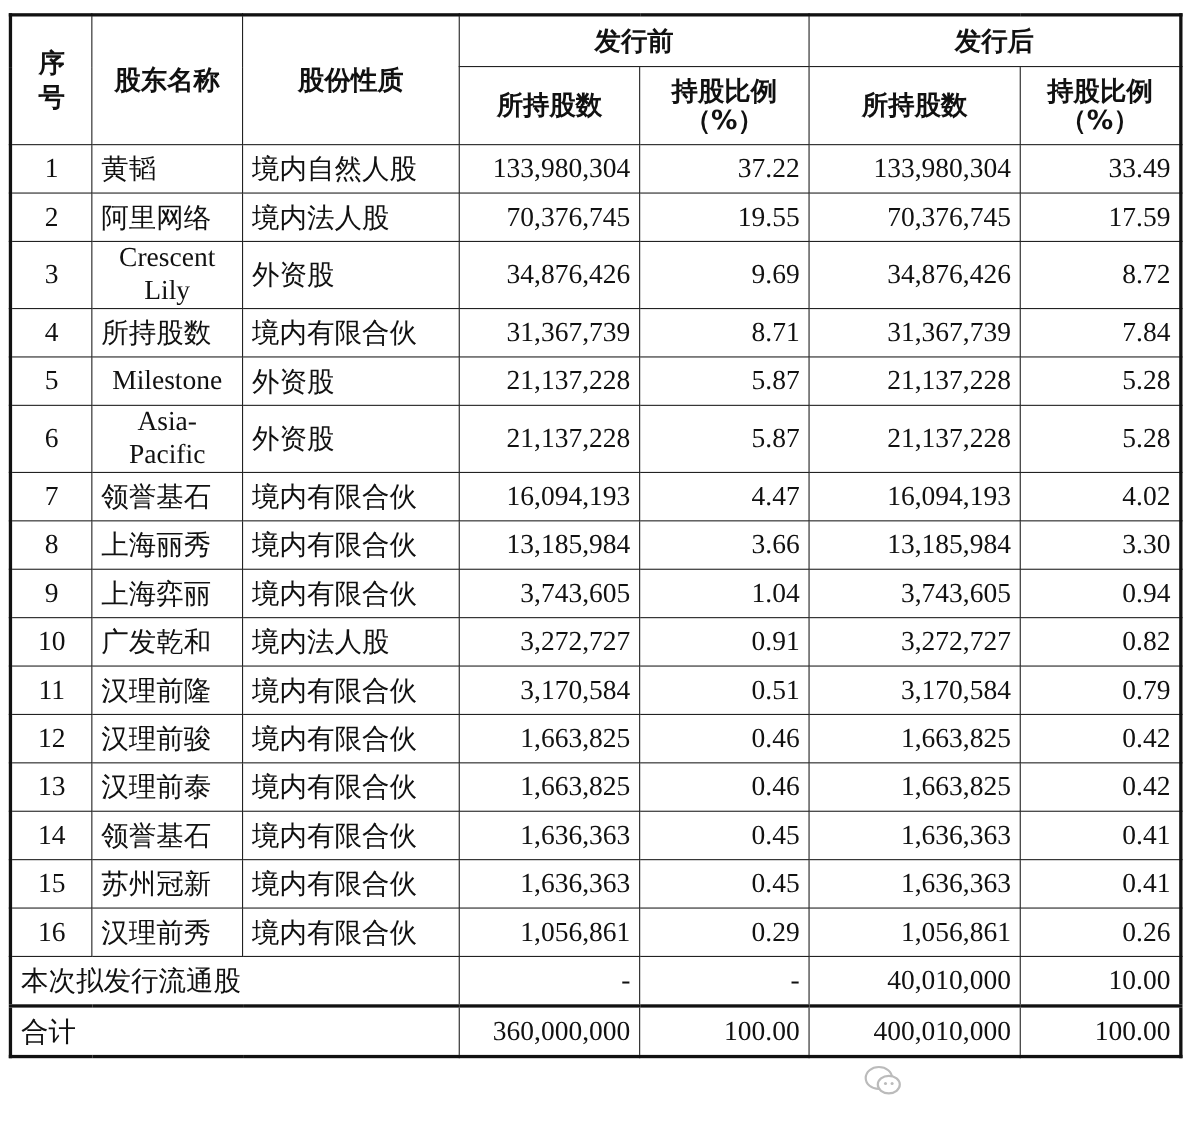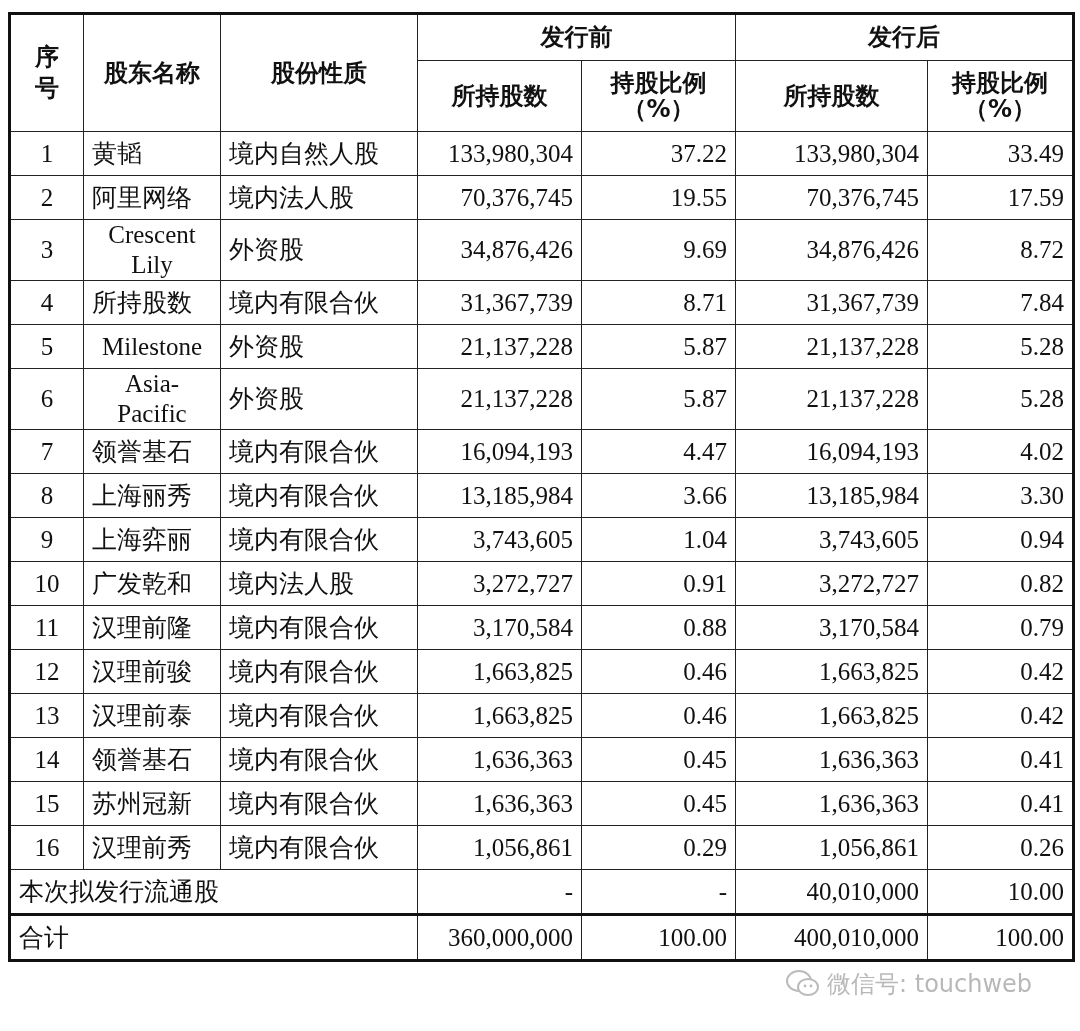--- a/index.html
+++ b/index.html
@@ -144,21 +144,21 @@
         <td class="r">3,272,727</td>
         <td class="r">0.91</td>
         <td class="r">3,272,727</td>
         <td class="r">0.82</td>
       </tr>
       <tr class="d">
         <td class="c">11</td>
         <td class="zh">汉理前隆</td>
         <td class="zh">境内有限合伙</td>
         <td class="r">3,170,584</td>
-        <td class="r">0.88</td>
+        <td class="r">0.51</td>
         <td class="r">3,170,584</td>
         <td class="r">0.79</td>
       </tr>
       <tr class="d">
         <td class="c">12</td>
         <td class="zh">汉理前骏</td>
         <td class="zh">境内有限合伙</td>
         <td class="r">1,663,825</td>
         <td class="r">0.46</td>
         <td class="r">1,663,825</td>
@@ -219,14 +219,13 @@
 </tbody>
   </table>
 
 <div class="watermark">
   <svg class="wm-icon" viewBox="0 0 36 30">
     <ellipse cx="14" cy="12" rx="12" ry="10" fill="none" stroke="#bbb" stroke-width="2"></ellipse>
     <ellipse cx="23" cy="18" rx="10" ry="8" fill="#fff" stroke="#bbb" stroke-width="2"></ellipse>
     <circle cx="20" cy="17" r="1.4" fill="#bbb"></circle>
       <circle cx="26" cy="17" r="1.4" fill="#bbb"></circle>
   </svg>
-  <span>微信号: touchweb</span>
 </div>
 
 </body></html>

